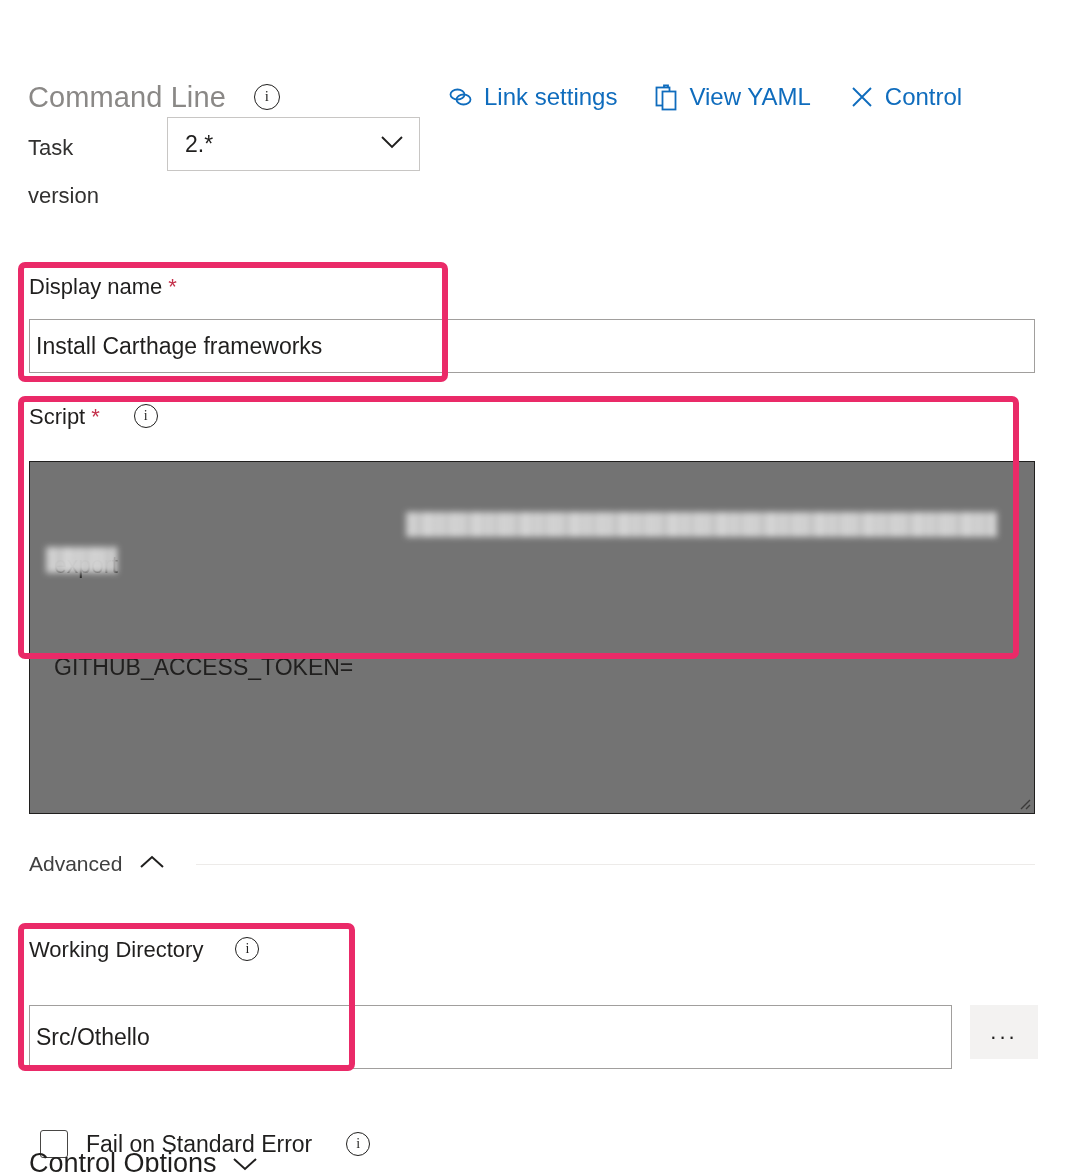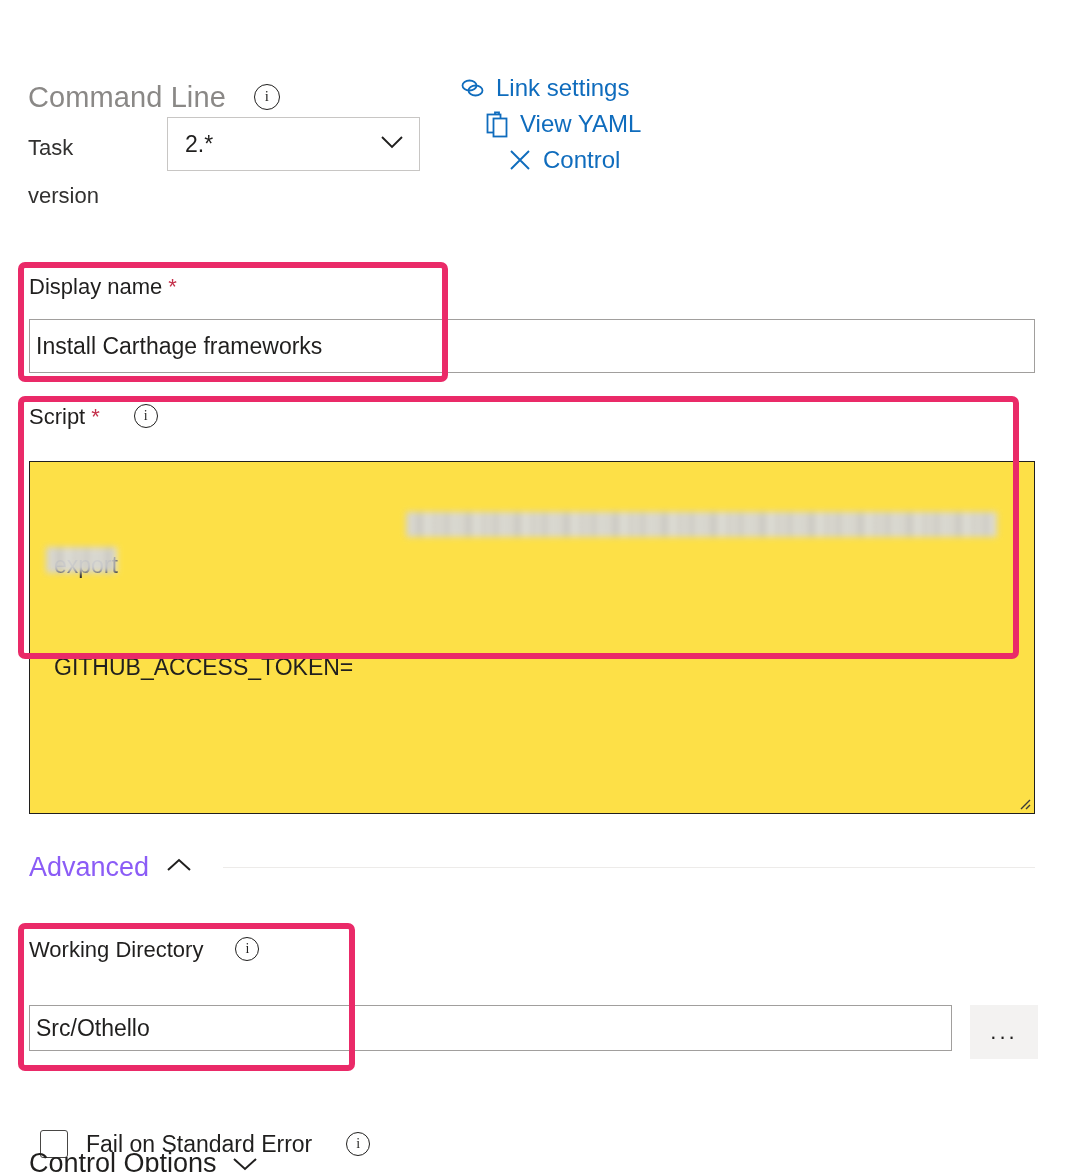--- a/index.html
+++ b/index.html
@@ -61,22 +61,21 @@
     border-width: 1.6px;
   }
 
   .header-actions {
     position: absolute;
     left: 420px;
     top: 0;
     height: 46px;
     display: flex;
     align-items: center;
-    gap: 8px;
-    flex-direction: column;
+    gap: 0px;
   }
   .hlink {
     display: flex;
     align-items: center;
     gap: 10px;
     color: #0f6cbd;
     font-size: 24px;
     cursor: pointer;
     white-space: nowrap;
     padding: 0 0 0 0;
@@ -149,21 +148,21 @@
   }
 
   
   .script-label { position: absolute; left: 29px; top: 404px; }
   .script-label .info-icon { margin-left: 22px; }
   .script-box {
     position: absolute;
     left: 29px; top: 461px;
     width: 1006px; height: 353px;
     border: 1px solid #201f1e;
-    background: #fde047;
+    background: #737373;
     box-sizing: border-box;
     overflow: hidden;
   }
   .script-text {
     position: absolute;
     left: 24px; top: 18px;
     width: 960px;
     font-size: 23px;
     line-height: 34px;
     color: #201f1e;
@@ -192,38 +191,38 @@
   
   .advanced-row {
     position: absolute;
     left: 29px; top: 852px;
     width: 1006px;
     display: flex;
     align-items: center;
     gap: 16px;
   }
   .advanced-title {
-    font-size: 27px;
-    color: #8b5cf6;
+    font-size: 21px;
+    color: #404040;
     white-space: nowrap;
   }
   .advanced-rule {
     flex: 1;
     height: 1px;
     background: #edebe9;
     margin-left: 14px;
   }
 
   
   .wd-label { position: absolute; left: 29px; top: 937px; }
   .wd-label .info-icon { margin-left: 20px; }
   .wd-input {
     position: absolute;
     left: 29px; top: 1005px;
-    width: 923px; height: 46px;
+    width: 923px; height: 64px;
   }
   .browse-btn {
     position: absolute;
     left: 970px; top: 1005px;
     width: 68px; height: 54px;
     background: #f3f2f1;
     display: flex;
     align-items: center;
     justify-content: center;
     cursor: pointer;

